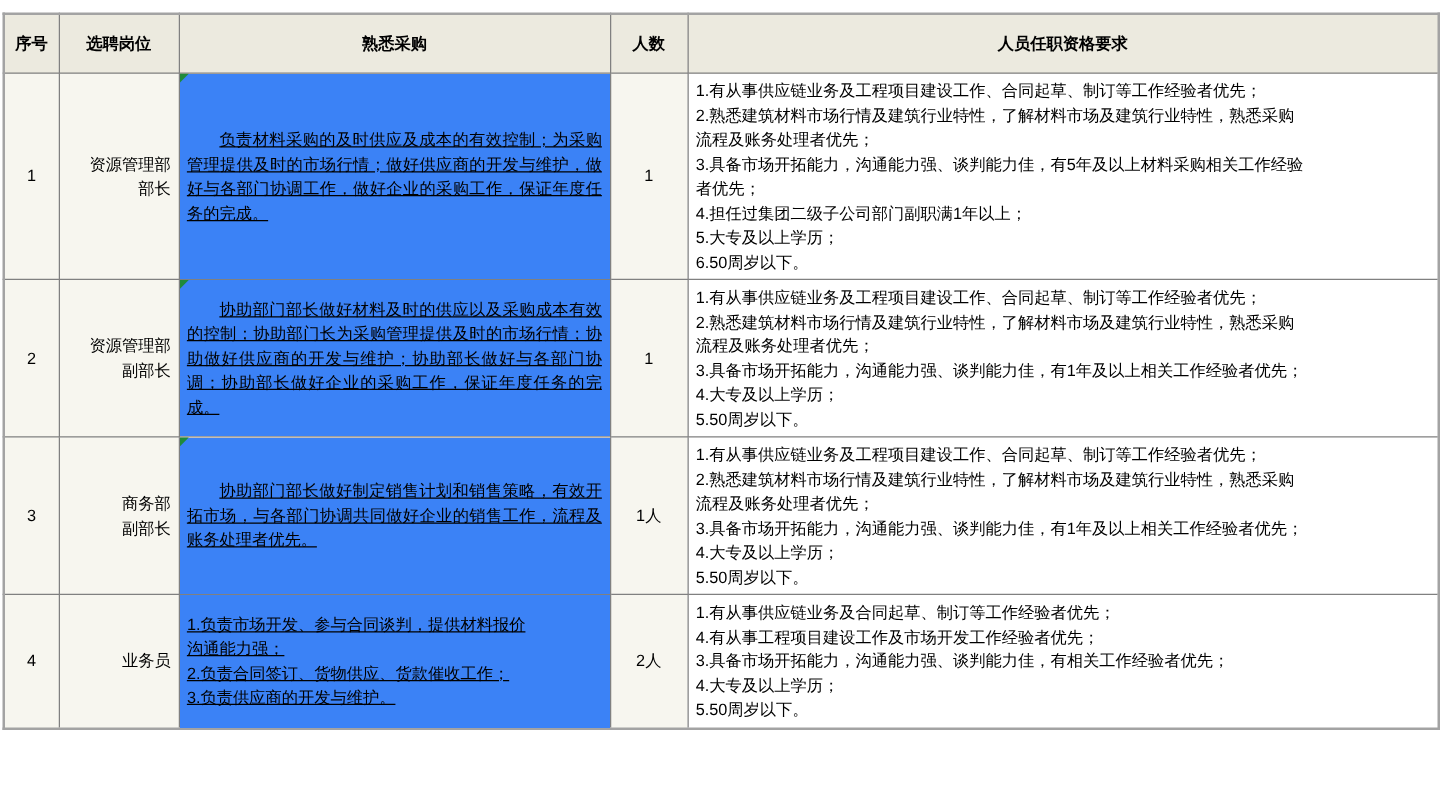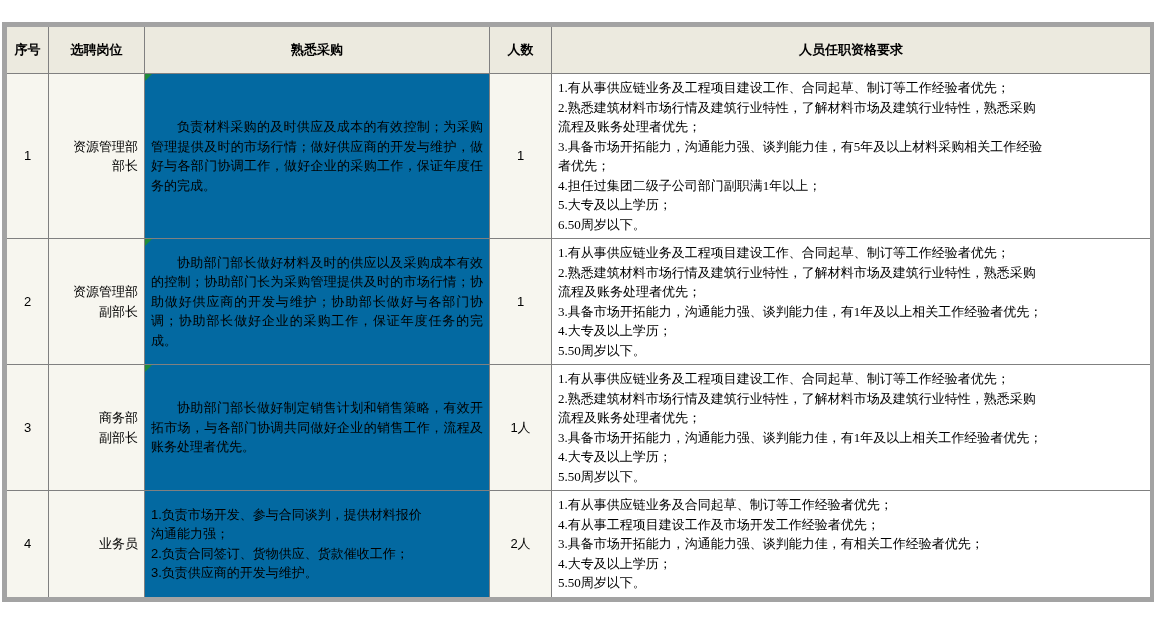--- a/index.html
+++ b/index.html
@@ -18,22 +18,22 @@
     width: 1154px;
     height: 641px;
     position: relative;
     box-sizing: border-box;
     padding: 6px 2px 2px 2px;
   }
   table.recruit {
     border-collapse: collapse;
     table-layout: fixed;
     width: 1148px;
-    margin: 16px auto;
-    border: 5px solid #a3a3a3;
+    margin: 4px auto;
+    border: 2px solid #a3a3a3;
   }
   table.recruit th,
   table.recruit td {
     border: 1px solid #808080;
     vertical-align: middle;
     padding: 4px 6px;
     font-size: 13px;
     line-height: 1.5;
   }
   thead th {
@@ -59,42 +59,42 @@
     text-align: right;
     background: #f7f6ef;
     font-size: 13px;
   }
   td.count {
     text-align: center;
     background: #f7f6ef;
     font-size: 13px;
   }
   td.duty {
-    background: #0369a1;
+    background: #3b82f6;
     text-align: justify;
     position: relative;
     font-size: 13px;
     padding: 6px 8px;
+    text-decoration: underline;
   }
   td.req {
     background: #ffffff;
     text-align: left;
     font-size: 13px;
     padding: 6px 8px;
     vertical-align: top;
   }
   td.duty.center-block {
     vertical-align: middle;
   }
   .duty-indent {
     text-indent: 2em;
   }
   .req-line {
     white-space: nowrap;
-    font-family: Liberation Serif, serif;
   }
   .corner-mark {
     position: absolute;
     top: 0;
     left: 0;
     width: 0;
     height: 0;
     border-top: 7px solid #1f8a3b;
     border-right: 7px solid transparent;
   }

